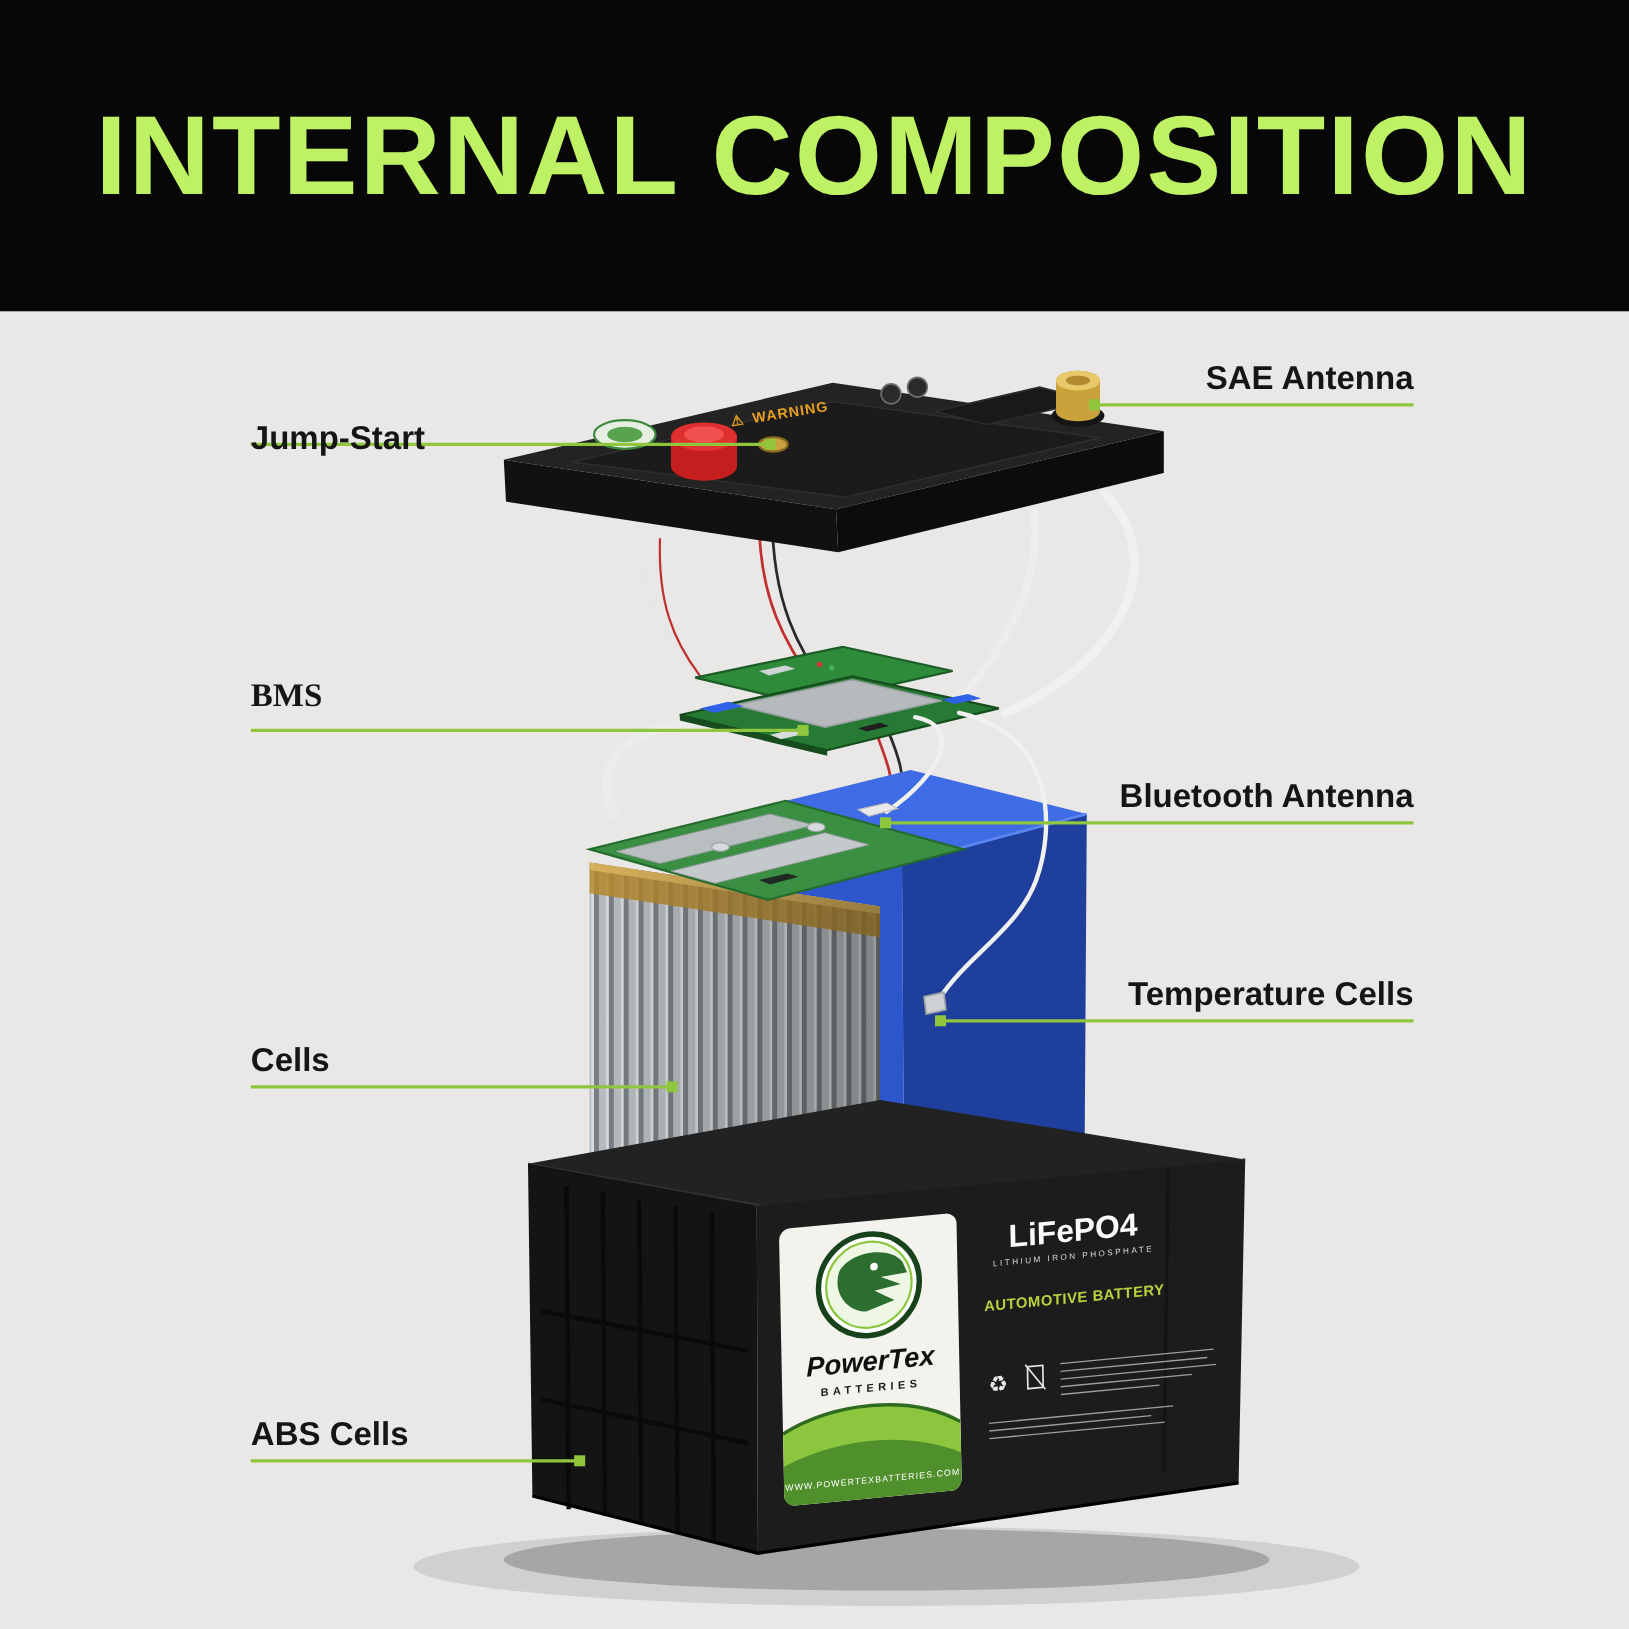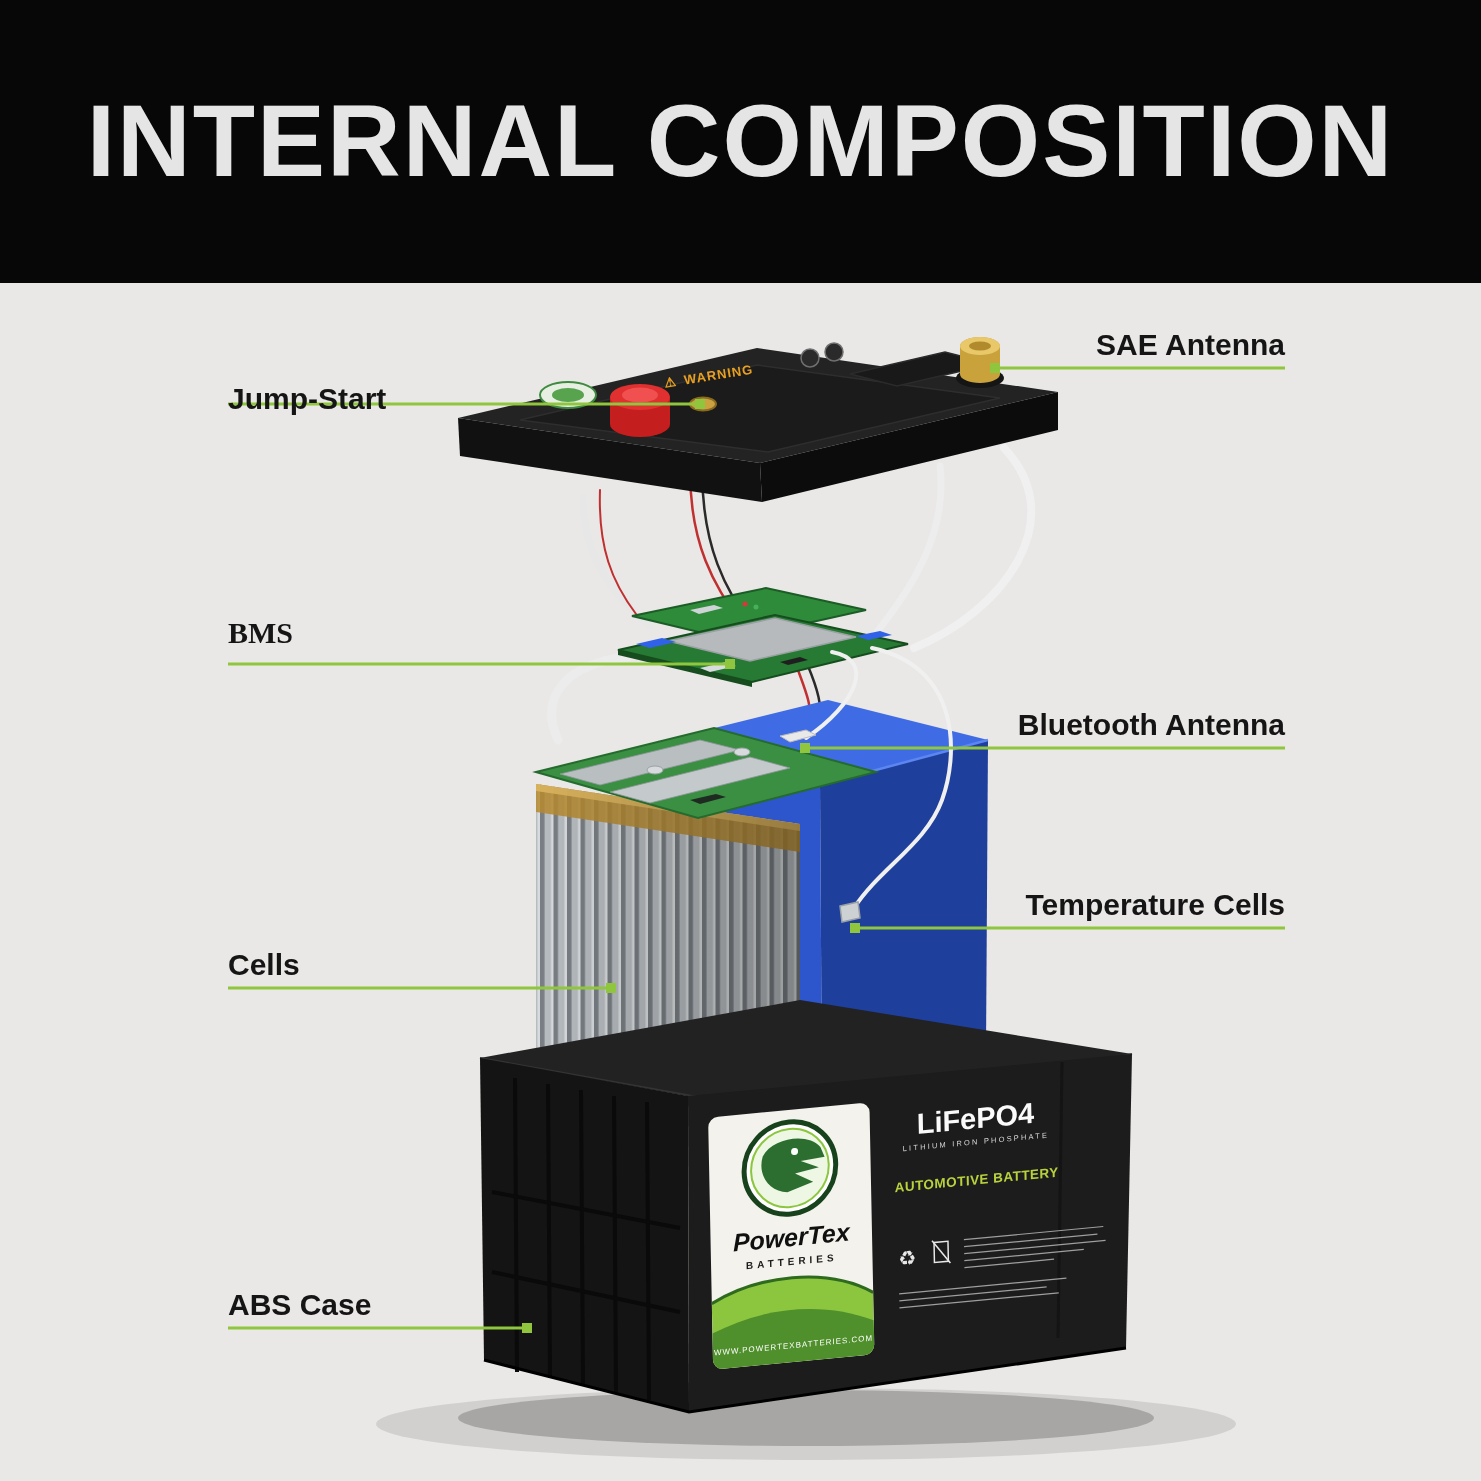--- a/index.html
+++ b/index.html
@@ -1,20 +1,20 @@
 <!DOCTYPE html>
 <html><head>
 <meta charset="utf-8">
 <style>
   *{margin:0;padding:0;box-sizing:border-box}
   html,body{background:#d6d5d3}
   body{font-family:"Liberation Sans",sans-serif}
   .canvas{position:relative;width:1481px;height:1481px;background:#e9e8e6;margin:0 auto;overflow:hidden}
   .header{position:absolute;top:0;left:0;width:100%;height:283px;background:#070707;display:flex;align-items:center;justify-content:center}
-  .title{color:#e5e5e5;font-size:102px;font-weight:800;letter-spacing:2px;white-space:nowrap}
+  .title{color:#bef264;font-size:102px;font-weight:800;letter-spacing:2px;white-space:nowrap}
   .art{position:absolute;top:0;left:0;pointer-events:none}
   svg text{font-family:"Liberation Sans",sans-serif}
   .callout{position:absolute;font-size:30px;font-weight:700;color:#151515;white-space:nowrap}
   .callout.right{text-align:right}
 </style>
 </head>
 <body>
 
 <div class="canvas">
 
@@ -228,15 +228,15 @@
       </g>
     </g>
   </svg>
 
   <div class="callout left" style="left:228px;top:382px;"><span>Jump-Start</span></div>
   <div class="callout right" style="right:196px;top:328px;"><span>SAE Antenna</span></div>
   <div class="callout left" style="left:228px;top:616px;font-family:Liberation Serif, serif;"><span>BMS</span></div>
   <div class="callout right" style="right:196px;top:708px;"><span>Bluetooth Antenna</span></div>
   <div class="callout right" style="right:196px;top:888px;"><span>Temperature Cells</span></div>
   <div class="callout left" style="left:228px;top:948px;"><span>Cells</span></div>
-  <div class="callout left" style="left:228px;top:1288px;"><span>ABS Case</span></div>
+  <div class="callout left" style="left:228px;top:1288px;"><span>ABS Cells</span></div>
 
 </div>
 
 </body></html>

